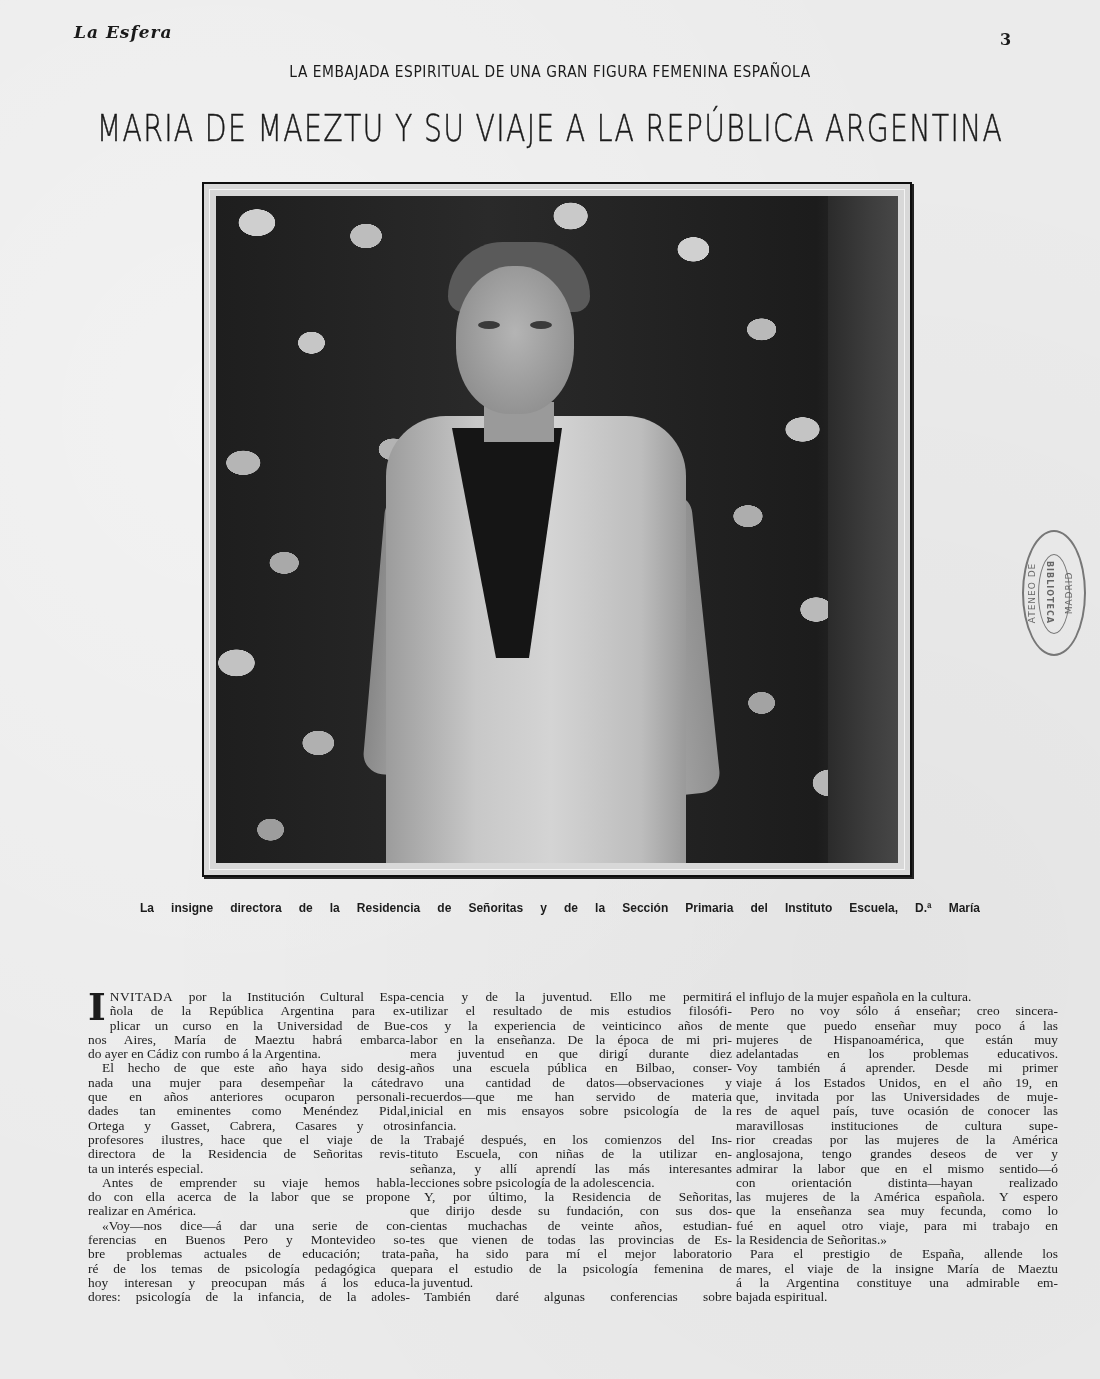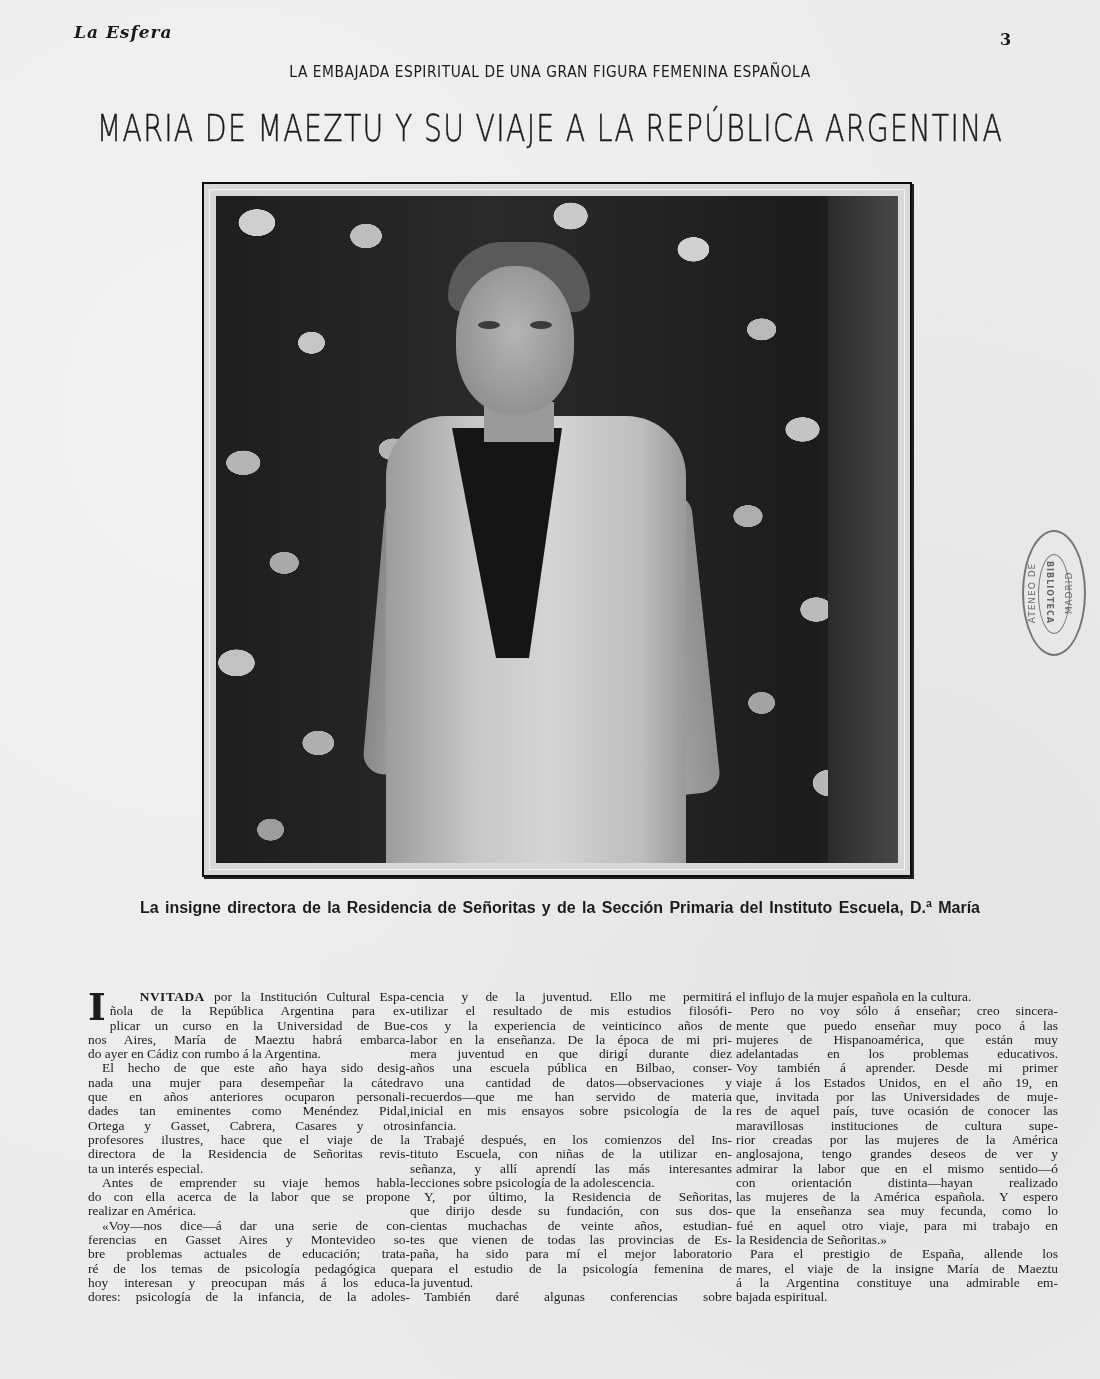--- a/index.html
+++ b/index.html
@@ -131,42 +131,42 @@
     position: absolute; font-family: "DejaVu Sans", sans-serif; color: #666;
     font-size: 9px; white-space: nowrap; letter-spacing: 1px;
   }
   .stamp .s-left { left: -22px; top: 56px; transform: rotate(-90deg); }
   .stamp .s-mid  { left: -6px; top: 56px; transform: rotate(90deg); font-weight: bold; font-size: 8px;}
   .stamp .s-right{ left: 24px; top: 56px; transform: rotate(-90deg); }
 
   .caption {
     position: absolute; left: 140px; width: 840px; top: 900px; text-align: center;
     font-family: "Liberation Sans", sans-serif; font-weight: bold;
-    font-size: 16px; line-height: 16px; color: #1c1c1c;
+    font-size: 12px; line-height: 16px; color: #1c1c1c;
   }
   .caption .line { display: block; }
   .caption .line.j { text-align: justify; text-align-last: justify; }
 
   
   .col {
     position: absolute; top: 990px; width: 322px;
     font-family: "Liberation Serif", serif; font-size: 13.4px; line-height: 14.3px;
     color: #1c1c1c;
   }
   .col.c1 { left: 88px; }
   .col.c2 { left: 410px; }
   .col.c3 { left: 736px; width: 322px; }
   .col .ln { display: block; text-align: justify; text-align-last: justify; white-space: nowrap; }
   .col .ln.end { text-align-last: left; }
   .col .ln.ind { text-indent: 14px; }
   .dropcap {
     float: left; font-family: "DejaVu Serif", serif; font-weight: bold;
     font-size: 38px; line-height: 30px; margin: 2px 4px 0 0;
   }
-  .smallcaps { font-variant: small-caps; font-weight: bold; letter-spacing: 0.5px; margin-left: 30px; }
+  .smallcaps { font-variant: small-caps; font-weight: normal; letter-spacing: 0.5px; }
 </style>
 </head>
 <body>
 
 <div class="page">
 
   <div class="running-head">La Esfera</div>
   <div class="page-number">3</div>
 
   <div class="kicker">LA EMBAJADA ESPIRITUAL DE UNA GRAN FIGURA FEMENINA ESPAÑOLA</div>
@@ -214,21 +214,21 @@
         <span class="ln">que en años anteriores ocuparon personali-</span>
         <span class="ln">dades tan eminentes como Menéndez Pidal,</span>
         <span class="ln">Ortega y Gasset, Cabrera, Casares y otros</span>
         <span class="ln">profesores ilustres, hace que el viaje de la</span>
         <span class="ln">directora de la Residencia de Señoritas revis-</span>
         <span class="ln end">ta un interés especial.</span>
         <span class="ln ind">Antes de emprender su viaje hemos habla-</span>
         <span class="ln">do con ella acerca de la labor que se propone</span>
         <span class="ln end">realizar en América.</span>
         <span class="ln ind">«Voy—nos dice—á dar una serie de con-</span>
-        <span class="ln">ferencias en Gasset Aires y Montevideo so-</span>
+        <span class="ln">ferencias en Buenos Pero y Montevideo so-</span>
         <span class="ln">bre problemas actuales de educación; trata-</span>
         <span class="ln">ré de los temas de psicología pedagógica que</span>
         <span class="ln">hoy interesan y preocupan más á los educa-</span>
         <span class="ln">dores: psicología de la infancia, de la adoles-</span>
       </div>
   </div>
   <div class="col c2">
     <div id="col2">
         <span class="ln">cencia y de la juventud. Ello me permitirá</span>
         <span class="ln">utilizar el resultado de mis estudios filosófi-</span>

